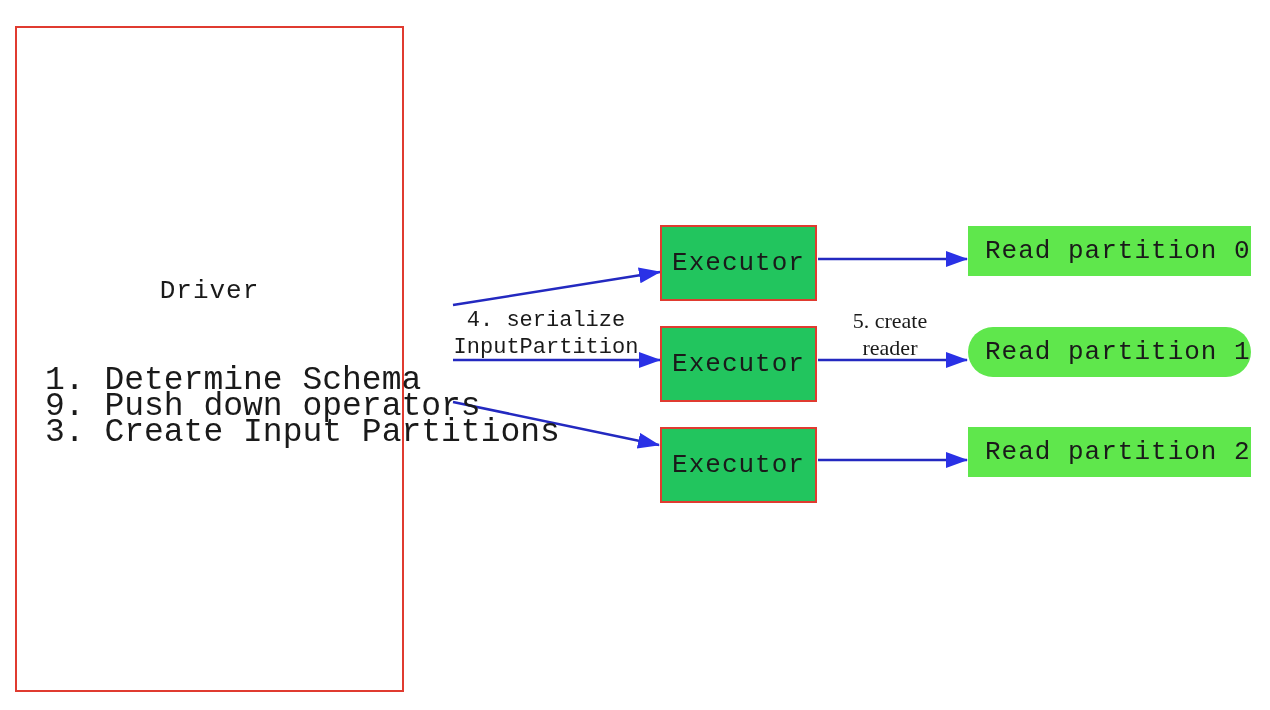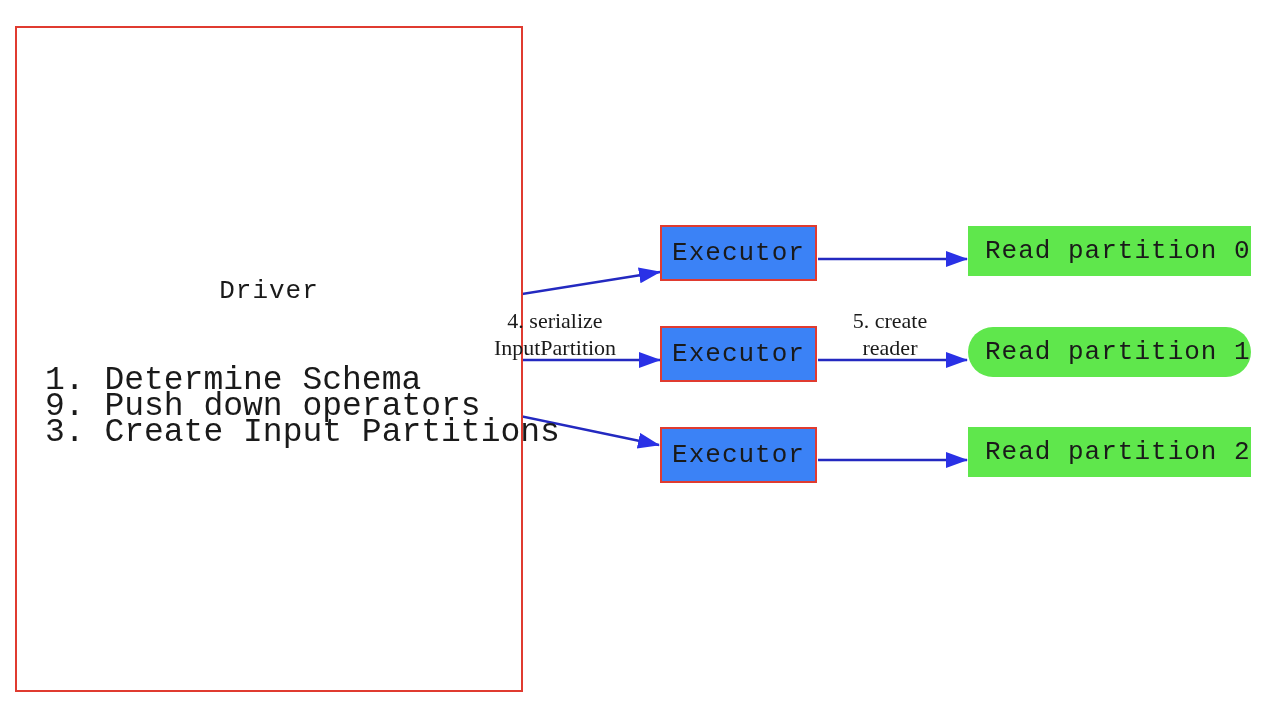--- a/index.html
+++ b/index.html
@@ -21,21 +21,21 @@
     left: 0; top: 0;
     width: 1270px;
     height: 710px;
   }
   .node {
     position: absolute;
     box-sizing: border-box;
   }
   .driver-box {
     left: 15px; top: 26px;
-    width: 508px; height: 666px;
+    width: 389px; height: 666px;
     border: 2px solid #e03b30;
     background: #ffffff;
   }
   .driver-title {
     position: absolute;
     left: 0; right: 0;
     top: 250px;
     text-align: center;
     font-size: 26px;
     line-height: 26px;
@@ -44,23 +44,23 @@
   .driver-steps {
     position: absolute;
     left: 28px;
     top: 340px;
     font-size: 33px;
     line-height: 26px;
     white-space: nowrap;
   }
   .executor-box {
     left: 660px;
-    width: 157px; height: 56px;
+    width: 157px; height: 76px;
     border: 2px solid #e03b30;
-    background: #3b82f6;
+    background: #22c55e;
     display: flex;
     align-items: center;
     justify-content: center;
     font-size: 26px;
     letter-spacing: 1px;
   }
   .executor-1 { top: 225px; }
   .executor-2 { top: 326px; }
   .executor-3 { top: 427px; }
   .partition-box {
@@ -79,21 +79,21 @@
   .edge-label {
     position: absolute;
     top: 307px;
     text-align: center;
     font-family: "Liberation Serif", "DejaVu Serif", serif;
     font-size: 22px;
     line-height: 27px;
     white-space: pre-line;
     color: #1a1a1a;
   }
-  .edge-label-serialize { left: 440px; width: 230px; }
+  .edge-label-serialize { left: 431px; width: 230px; font-family: Liberation Mono, monospace; }
   .edge-label-reader    { left: 790px; width: 200px; }
 </style>
 </head>
 <body>
 
 <div class="stage">
 
   <svg class="arrows-layer" viewBox="0 0 1270 710" xmlns="http://www.w3.org/2000/svg">
     <defs>
       <marker id="arrowhead" markerUnits="userSpaceOnUse" markerWidth="24" markerHeight="18" refX="21" refY="8" orient="auto">

